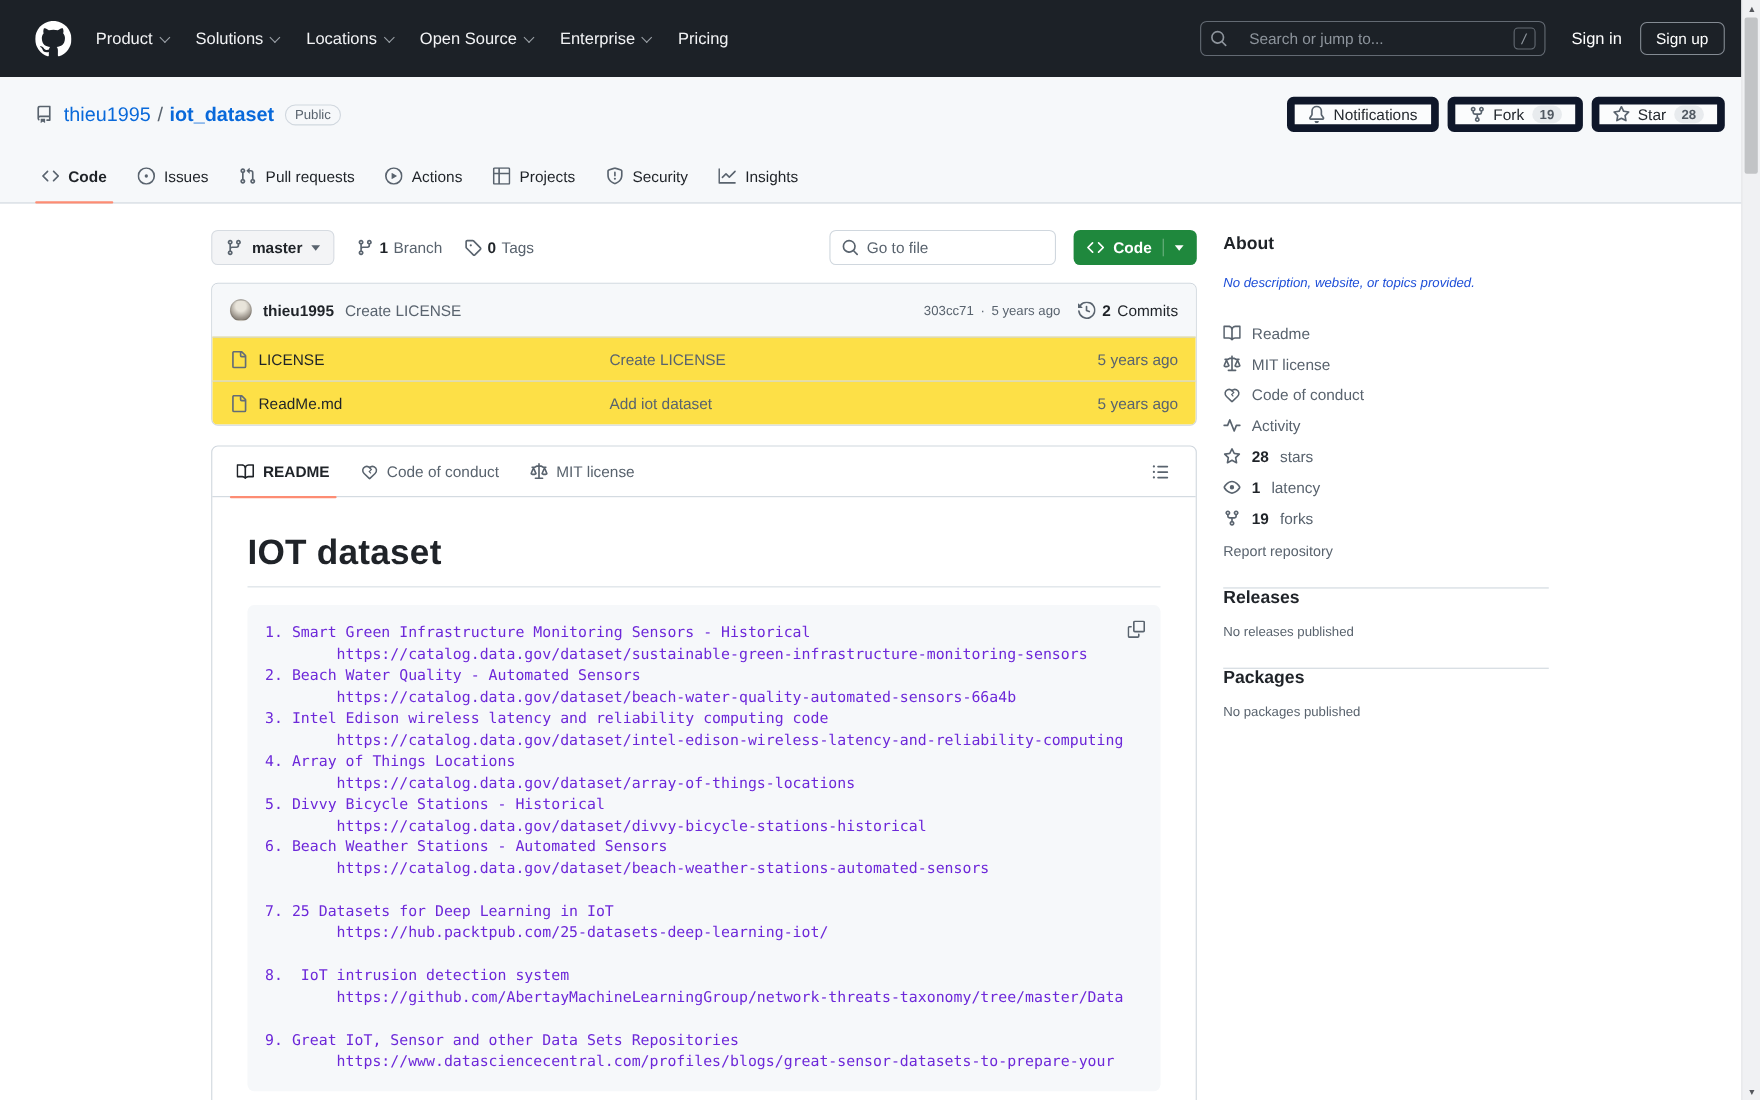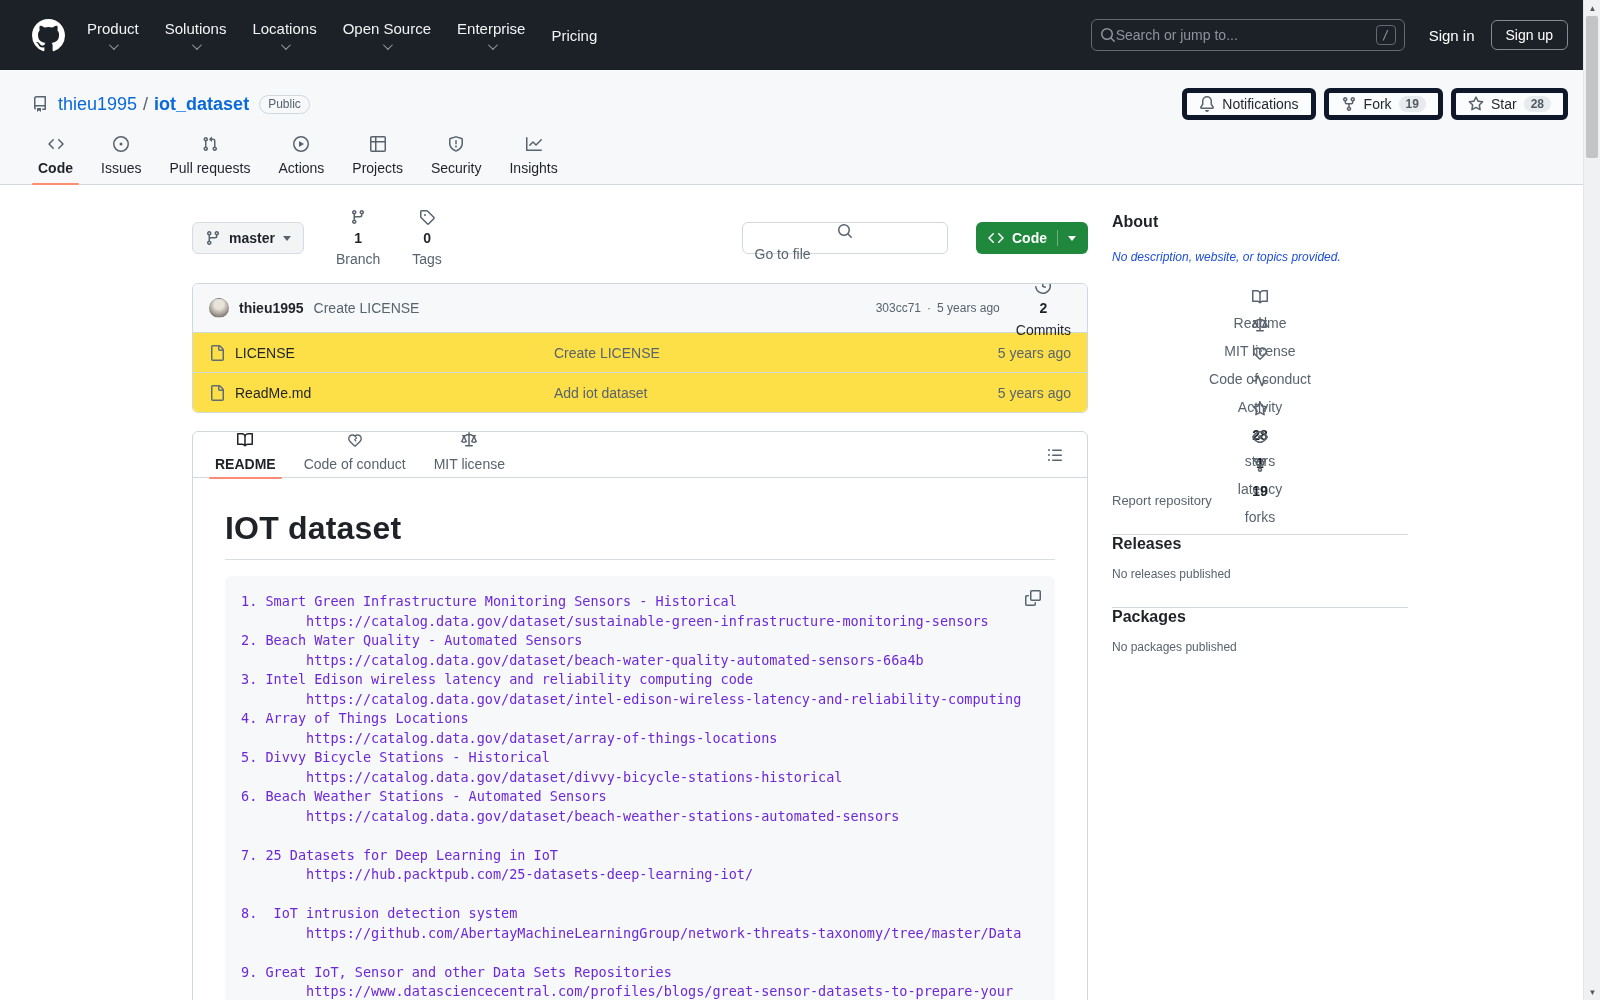--- a/index.html
+++ b/index.html
@@ -1,72 +1,72 @@
 <!DOCTYPE html>
 <html><head>
 <meta charset="utf-8">
 <style>
   * { margin:0; padding:0; box-sizing:border-box; }
   html,body { width:1600px; height:1000px; overflow:hidden; background:#fff;
     font-family:"Liberation Sans", sans-serif; color:#1f2328; }
-  a { text-decoration:none; color:inherit;flex-direction:column; }
+  a { text-decoration:none; color:inherit; }
   svg { display:block; flex:none; }
 
   
   .scrollbar { position:fixed; top:0; right:0; width:17px; height:1000px; background:#f0f1f3; z-index:50; border-left:1px solid #e4e5e7;}
   .scrollbar .thumb { position:absolute; top:16px; left:2px; right:2px; height:142px; background:#c2c4c6; border-radius:2px; }
   .sb-arrow { position:absolute; left:0; width:17px; height:16px; display:flex; align-items:center; justify-content:center; color:#54575c; font-size:8px; }
   .sb-arrow.up { top:0; } .sb-arrow.down { bottom:0; }
 
   
   .topnav { height:70px; background:#1c2127; display:flex; align-items:center; padding:0 32px; color:#fff; }
   .topnav .logo { margin-right:22px; }
   .nav-items { display:flex; align-items:center; gap:26px; }
   .nav-item { display:flex; align-items:center; gap:6px; font-size:15px; color:#f2f3f5; cursor:pointer; }
   .chev { width:7px; height:7px; border-right:1.5px solid #9aa0a6; border-bottom:1.5px solid #9aa0a6; transform:rotate(45deg) translateY(-2px); }
   .topnav-right { margin-left:auto; display:flex; align-items:center; gap:16px; }
-  .gh-search { width:314px; height:32px; border:1px solid #636a73; border-radius:6px; display:flex; align-items:center; padding:0 8px; gap:0; color:#8d949c; }
+  .gh-search { width:314px; height:32px; border:1px solid #636a73; border-radius:6px; display:flex; align-items:center; padding:0 8px; gap:20px; color:#8d949c; }
   .gh-search input { flex:1; background:transparent; border:none; outline:none; color:#c9ccd1; font-size:14px; font-family:inherit; }
   .gh-search input::placeholder { color:#8d949c; }
   .slash-key { width:20px; height:20px; border:1px solid #636a73; border-radius:4px; font-size:12px; display:flex; align-items:center; justify-content:center; color:#8d949c; font-family:"DejaVu Sans Mono", monospace; }
   .signin { font-size:15px; color:#fff; margin-left:8px; }
   .signup { font-size:14px; color:#fff; border:1px solid #848b93; border-radius:6px; padding:6px 14px; background:transparent; cursor:pointer; font-family:inherit; }
 
   
   .repo-head { background:#f6f8fa; border-bottom:1px solid #d0d7de; padding-top:18px; }
   .title-row { display:flex; align-items:center; padding:0 32px; }
   .title-row .ricon { color:#59636e; margin-right:10px; }
   .owner { font-size:18px; color:#0969da; }
   .slash { font-size:18px; color:#59636e; margin:0 6px; }
   .repo-name { font-size:18px; font-weight:700; color:#0969da; }
   .vis-badge { margin-left:10px; font-size:12px; color:#59636e; border:1px solid #d0d7de; border-radius:999px; padding:1px 8px 2px; }
   .head-actions { margin-left:auto; display:flex; gap:8px; }
-  .hbtn { display:flex; align-items:center; gap:7px; height:32px; padding:0 12px; background:#fbfcfd; border:5px solid #0f172a; border-radius:6px; font-size:14px; color:#24292f; cursor:pointer; font-family:inherit; }
+  .hbtn { display:flex; align-items:center; gap:7px; height:32px; padding:0 12px; background:#fbfcfd; border:7px solid #0f172a; border-radius:6px; font-size:14px; color:#24292f; cursor:pointer; font-family:inherit; }
   .hbtn svg { color:#59636e; }
   .counter { background:#e8ebee; border-radius:999px; font-size:12px; font-weight:600; color:#525a63; padding:1px 7px; }
   .repo-tabs { display:flex; padding:0 24px; margin-top:16px; }
   .rtab { position:relative; display:flex; align-items:center; gap:8px; padding:0 14px; height:48px; font-size:14px; color:#1f2328; cursor:pointer; }
   .rtab svg { color:#59636e; }
   .rtab.active { font-weight:600; }
   .rtab.active::after { content:""; position:absolute; left:8px; right:8px; bottom:-1px; height:2px; border-radius:3px; background:#fd8c73; }
 
   
   .content { max-width:1280px; margin:0 auto; padding:24px 32px 0; display:flex; gap:24px; }
   .main-col { flex:1; min-width:0; }
   .sidebar { width:296px; flex:none; padding-top:4px; }
 
   
-  .toolbar { display:flex; align-items:center; gap:20px; }
+  .toolbar { display:flex; align-items:center; gap:8px; }
   .branch-btn { display:flex; align-items:center; gap:8px; height:32px; padding:0 12px; background:#f3f4f6; border:1px solid #d6dbe1; border-radius:6px; font-size:14px; font-weight:600; cursor:pointer; font-family:inherit; color:#1f2328; }
   .branch-btn svg { color:#59636e; }
   .caret { width:0; height:0; border-left:4px solid transparent; border-right:4px solid transparent; border-top:5px solid #59636e; }
   .meta-link { display:flex; align-items:center; gap:5px; font-size:14px; color:#59636e; margin-left:12px; }
   .meta-link strong { color:#1f2328; font-weight:700; }
   .spacer { flex:1; }
-  .goto { width:206px; height:32px; border:1px solid #d0d7de; border-radius:6px; display:flex; align-items:center; gap:7px; padding:0 10px; background:#fff; color:#59636e;flex-direction:column; }
+  .goto { width:206px; height:32px; border:1px solid #d0d7de; border-radius:6px; display:flex; align-items:center; gap:7px; padding:0 10px; background:#fff; color:#59636e; }
   .goto input { flex:1; min-width:0; border:none; outline:none; font-size:14px; font-family:inherit; color:#1f2328; background:transparent; }
   .goto input::placeholder { color:#59636e; }
   .code-btn { display:flex; align-items:center; height:32px; padding:0 12px; background:#1f883d; color:#fff; border:none; border-radius:6px; font-size:14px; font-weight:600; cursor:pointer; font-family:inherit; gap:8px; margin-left:8px; }
   .code-btn .divider { width:1px; height:16px; background:rgba(255,255,255,.35); margin:0 2px; }
   .code-btn .caret { border-top-color:#fff; }
 
   
   .files-box { margin-top:16px; border:1px solid #d0d7de; border-radius:6px; overflow:hidden; }
   .commit-bar { height:48px; background:#f6f8fa; display:flex; align-items:center; padding:0 16px; gap:10px; font-size:14px; }
   .avatar { width:20px; height:20px; border-radius:50%; background:radial-gradient(circle at 50% 30%, #e8e4da 0 30%, #9a938a 70%, #6f685e); border:1px solid rgba(0,0,0,.1); }

